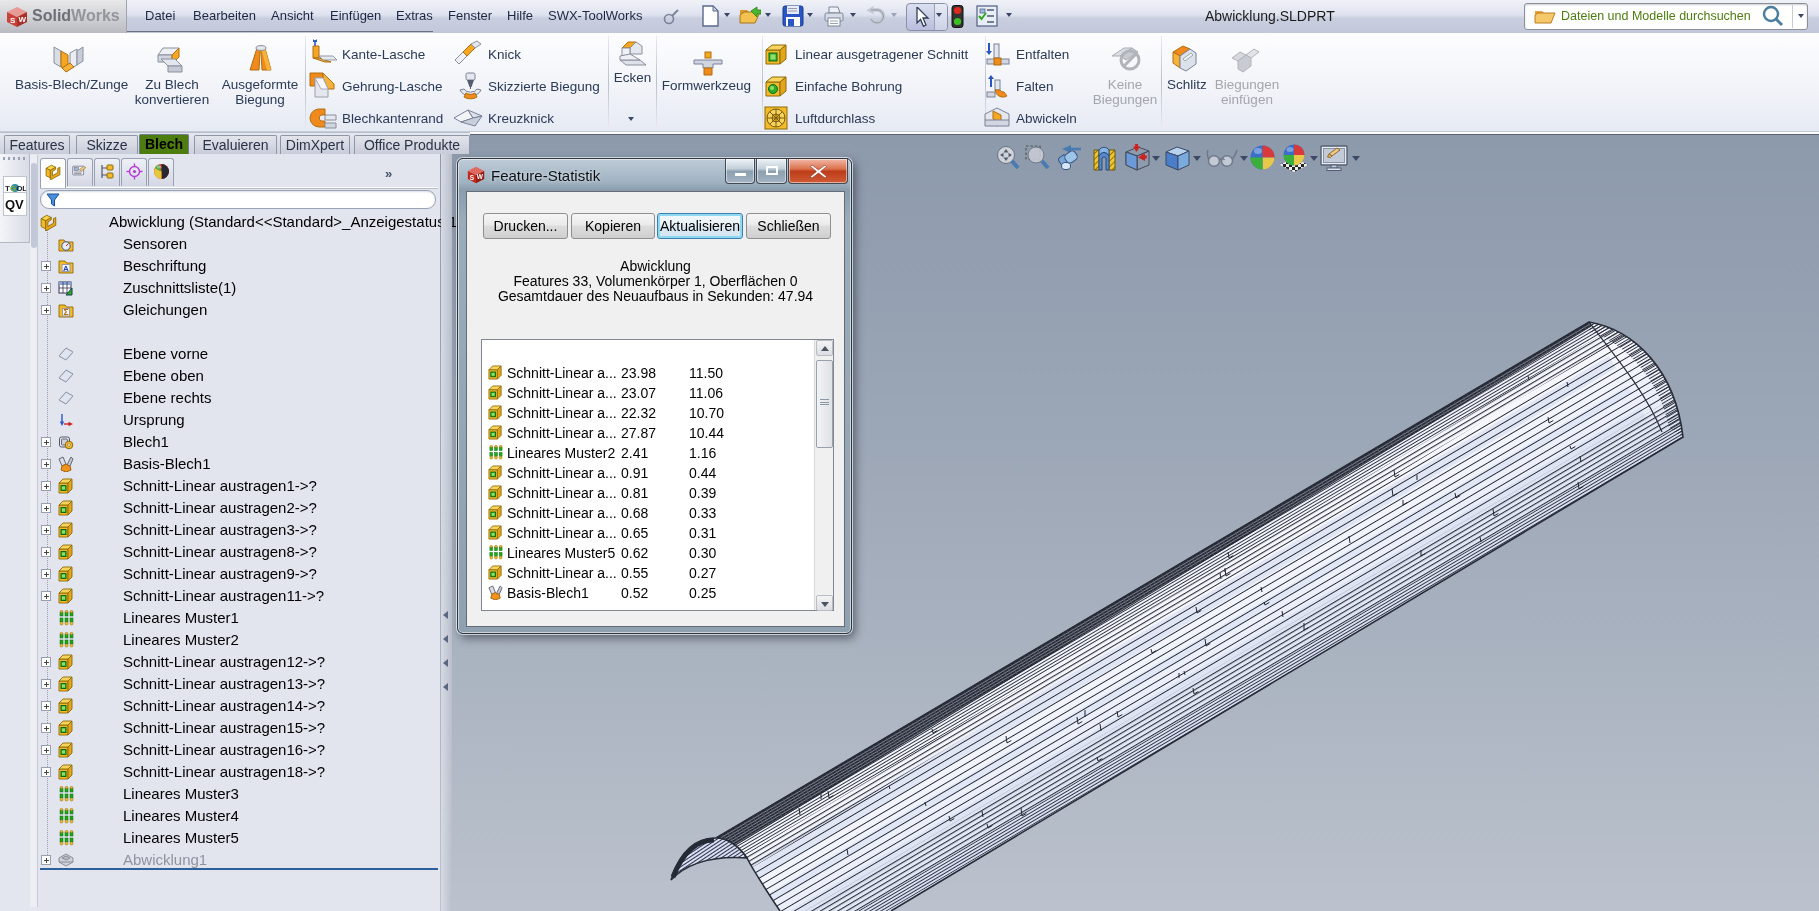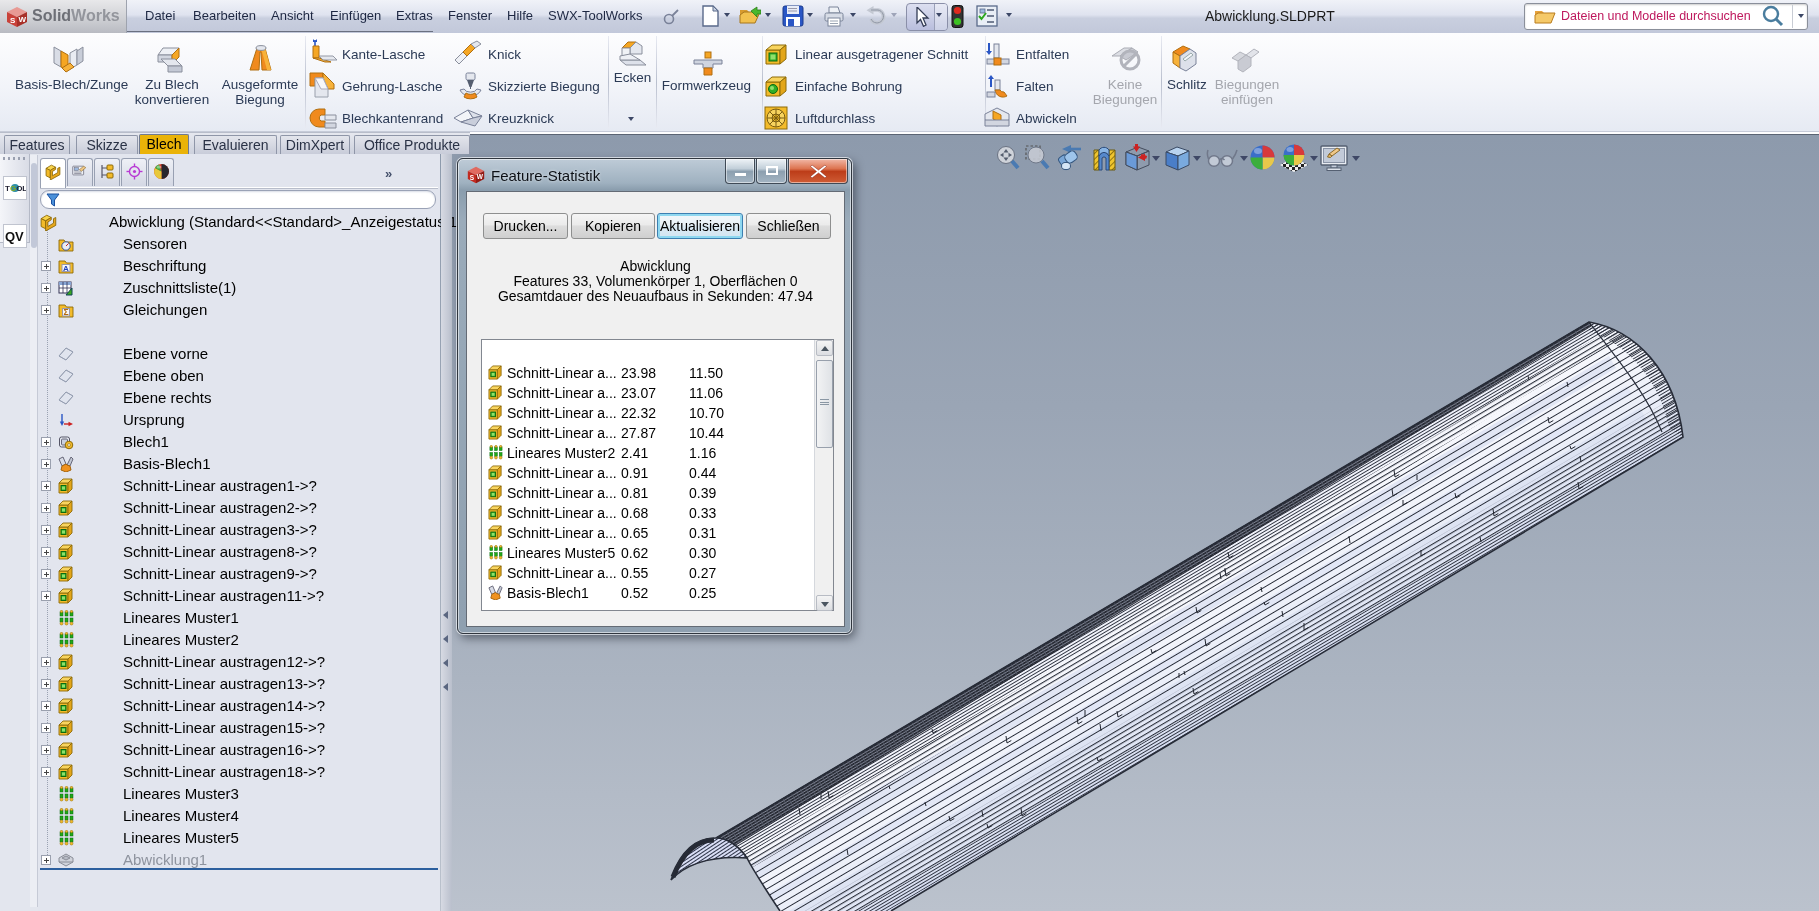--- a/index.html
+++ b/index.html
@@ -11,32 +11,32 @@
 #logotxt{left:32px;top:7px;font-size:16px;font-weight:bold;color:#93959c;letter-spacing:0px;}
 #logotxt b{color:#6d6f76;}
 .menu{top:8px;font-size:13px;color:#1d2742;}
 #menushadow{left:127px;top:31px;width:306px;height:1px;background:#6a7080;}
 .qicon{top:5px;width:22px;height:22px;}
 .qcaret{top:13px;width:0;height:0;border-left:3.5px solid transparent;border-right:3.5px solid transparent;border-top:4px solid #3c4766;}
 #selbtn{left:906px;top:3px;width:42px;height:28px;background:linear-gradient(#dcdff0,#b9bedd);border:1px solid #8a8fa8;border-radius:4px;}
 #selbtn .sep{position:absolute;left:27px;top:0;width:13px;height:26px;background:linear-gradient(#e8eaf5,#ccd1e6);border-left:1px solid #9aa0b8;border-radius:0 3px 3px 0;}
 #doctitle{left:1205px;top:8px;font-size:14px;color:#1a1a1a;}
 #searchbox{left:1524px;top:3px;width:284px;height:27px;background:#fff;border:1px solid #8a8f9a;border-radius:3px;box-shadow:inset 0 1px 2px #ccc;}
-#searchtxt{left:1561px;top:9px;font-size:12.5px;color:#be185d;}
+#searchtxt{left:1561px;top:9px;font-size:12.5px;color:#4d7c0f;}
 #searchsep{left:1792px;top:5px;width:1px;height:23px;background:#c8ccd4;}
 
 #ribbon{left:0;top:33px;width:1819px;height:99px;background:linear-gradient(#fdfdfe,#f2f4f9 55%,#e6eaf3);border-bottom:1px solid #c6cbd8;}
 .rsep{top:3px;width:1px;height:92px;background:linear-gradient(#e8eaf2,#b9bfce 50%,#e8eaf2);}
 .rlbl{font-size:13.5px;color:#2b3a55;white-space:nowrap;}
 .rlblc{font-size:13.5px;color:#2b3a55;text-align:center;white-space:nowrap;}
 .gray{color:#a4a6ad !important;}
 
 #tabrow{left:0;top:132px;width:470px;height:22px;z-index:5;background:linear-gradient(#e6e8ef,#cdd1dd);border-top:1px solid #b8bdca;}
 .tab{position:absolute;top:135px;height:19px;z-index:6;line-height:18px;font-size:14px;color:#2a3246;text-align:center;background:linear-gradient(#e3e5ec,#c8ccd9);border:1px solid #8f96a8;border-bottom:none;border-radius:2px 2px 0 0;}
-.tabact{background:#eab308;font-weight:normal;color:#000;top:134px;height:20px;z-index:7;border:1px solid #707a90;border-bottom:none;}
+.tabact{background:#4d7c0f;font-weight:bold;color:#000;top:134px;height:20px;z-index:7;border:1px solid #707a90;border-bottom:none;}
 
 #viewport{left:440px;top:135px;width:1379px;height:776px;background:linear-gradient(#8d9aac,#9aa5b5 35%,#abb4c1 70%,#bbc2cd);}
 #vpstrip{left:470px;top:132px;width:1349px;height:3px;background:#fdfdfe;border-bottom:1px solid #5a6372;}
 .hicaret{width:0;height:0;border-left:4px solid transparent;border-right:4px solid transparent;border-top:5px solid #3f4866;}
 
 #panel{left:0;top:151px;width:440px;height:760px;background:#e3e6ee;border-right:1px solid #878e9f;}
 #lstrip{left:0;top:0;width:30px;height:92px;background:linear-gradient(90deg,#f4f5f9,#d9dce6);border-right:1px solid #b4b9c6;border-bottom:1px solid #b4b9c6;}
 .lbtn{left:3px;width:24px;height:24px;background:#fff;border:1px solid #c0c4cf;}
 #vscroll{left:30px;top:4px;width:8px;height:752px;background:#eceef4;border-right:1px solid #c6cad6;}
 #vthumb{left:1px;top:8px;width:6px;height:85px;background:#c2c8d8;border-radius:3px;}
@@ -598,21 +598,21 @@
 </defs>
 </svg>
 
 <div class="abs" id="panel">
   <div class="abs" id="lstrip">
     <div style="position:absolute;left:3px;top:6px;width:22px;height:3px;background-image:repeating-linear-gradient(90deg,#9aa0b0 0 2px,transparent 2px 5px)"></div>
     <div class="abs lbtn" style="top:25px"><svg width="22" height="22" viewBox="0 0 22 22">
           <circle cx="11" cy="11" r="4" fill="#2e8fa8"></circle>
           <text x="1" y="14" font-size="8" font-weight="bold" fill="#223" font-family="Liberation Sans">T<tspan fill="#8a2">G</tspan>OL</text>
         </svg></div>
-    <div class="abs lbtn" style="top:73px"><svg width="22" height="22" viewBox="0 0 22 22">
+    <div class="abs lbtn" style="top:41px"><svg width="22" height="22" viewBox="0 0 22 22">
           <text x="1" y="16" font-size="13" font-weight="bold" fill="#111" font-family="Liberation Sans">QV</text>
         </svg></div>
   </div>
   <div class="abs" id="vscroll">
       <div class="abs" id="vthumb"></div>
     </div>
   <div class="abs" style="left:38px;top:0;width:402px;height:760px;background:#e2e5ee"></div>
   <div class="abs ptab ptabact" style="left:40px"><svg style="margin:4px 0 0 4px" width="17" height="17" viewBox="0 0 16 16">
         <use href="#sym-part"></use>
       </svg></div>

